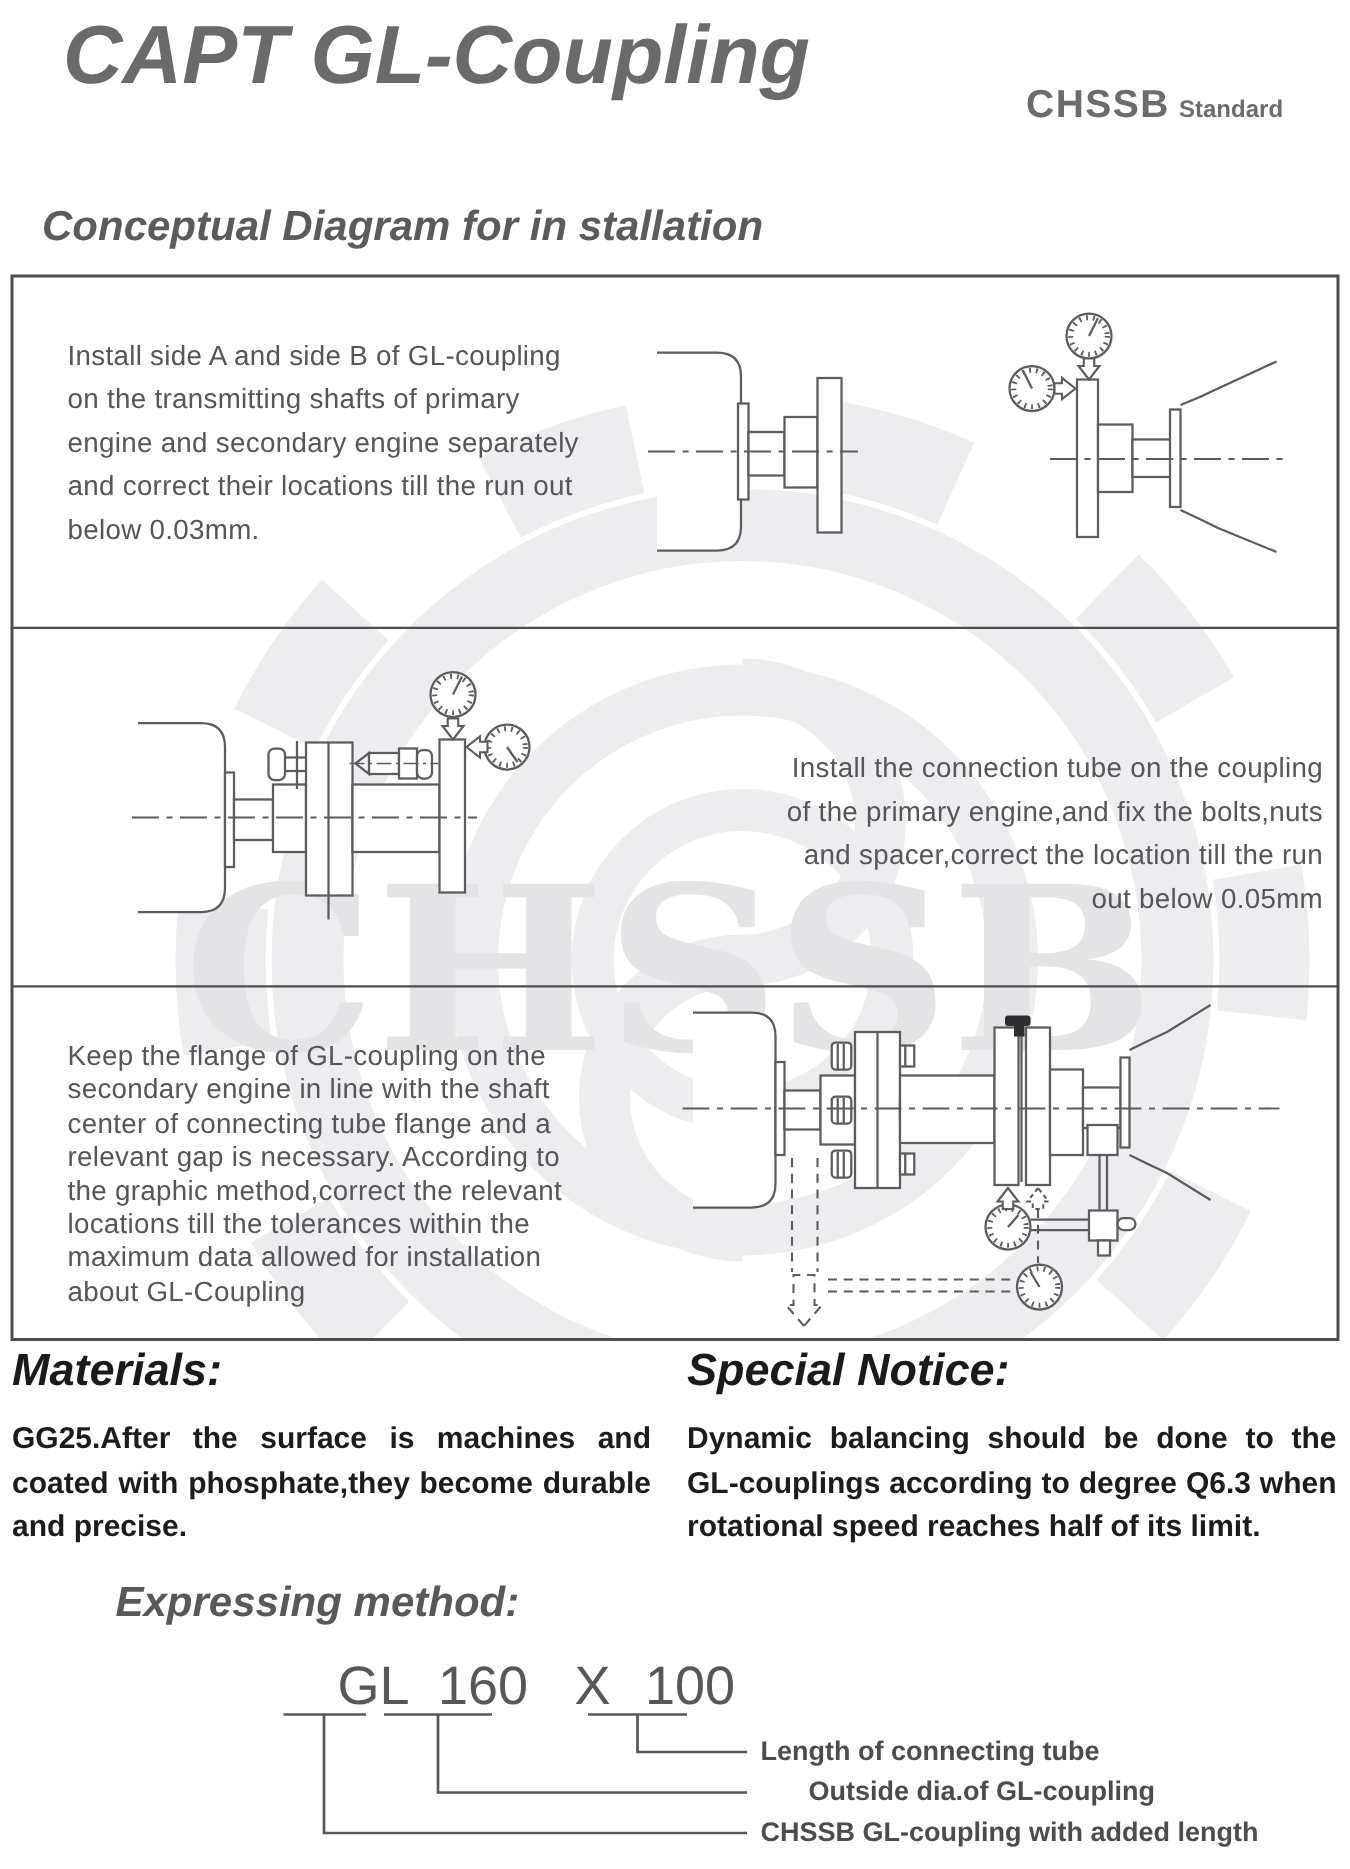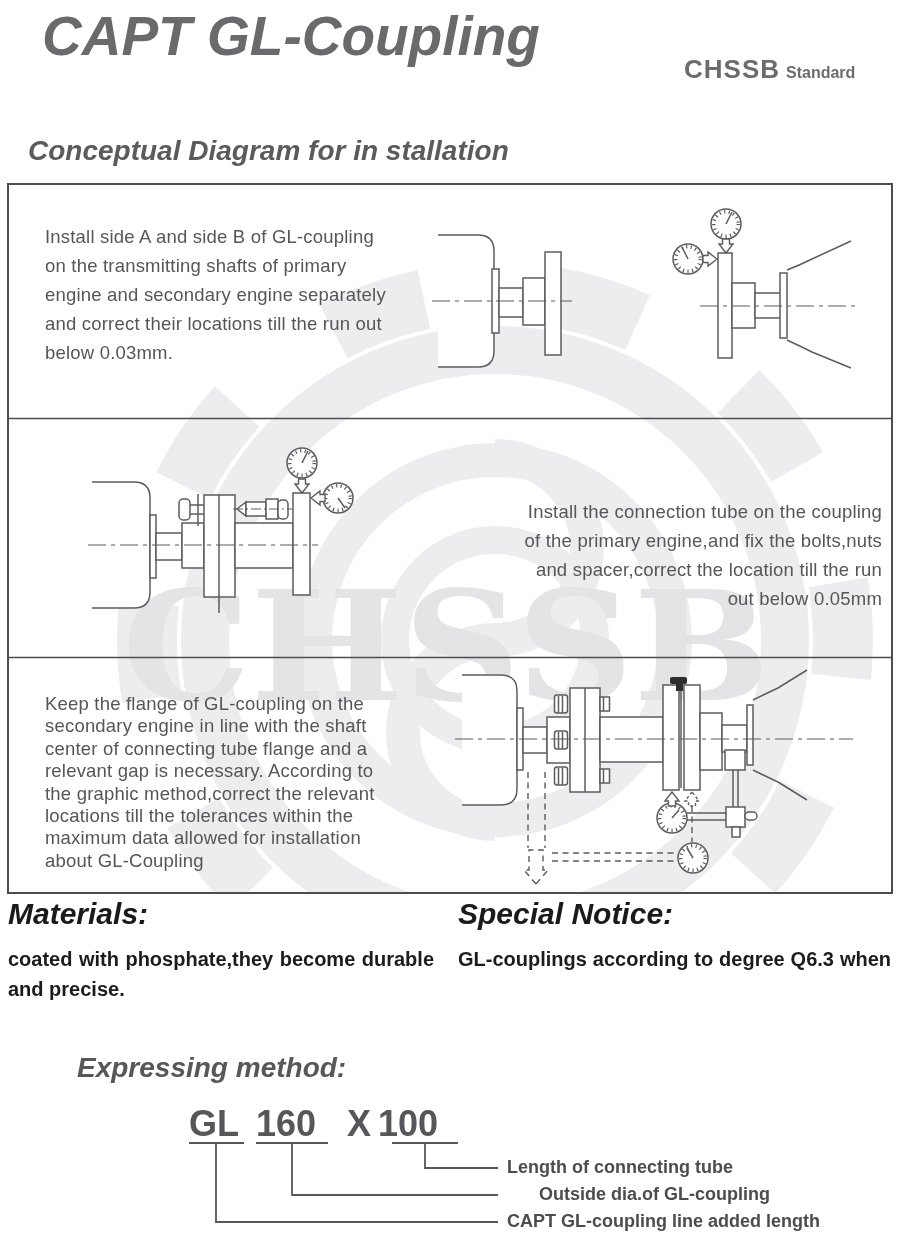--- a/index.html
+++ b/index.html
@@ -17,21 +17,21 @@
   .s2{left:462px;top:497px;width:420px;text-align:right;}
   .s3{left:45px;top:693px;width:380px;line-height:22.4px;}
   .sec-h{font-size:30px;font-weight:bold;font-style:italic;color:#1a1a1a;text-align:right;}
   .mat-h{left:8px;top:897px;}
   .not-h{left:458px;top:897px;}
   .bodypar{font-size:20px;font-weight:bold;color:#1c1c1c;line-height:29.5px;}
   .mat-b{left:8px;top:945px;width:426px;}
   .not-b{left:458px;top:945px;width:433px;}
   .jline{text-align:justify;text-align-last:justify;}
   .expr-title{left:77px;top:1052px;font-size:28px;font-weight:bold;font-style:italic;color:#57585a;}
-  .code{font-size:36px;font-weight:bold;color:#55575a;top:1103px;}
+  .code{font-size:36px;font-weight:normal;color:#55575a;top:1103px;margin-left:36px;}
   .lbl{font-size:18px;font-weight:bold;color:#4a4c4e;left:507px;}
 </style>
 </head>
 <body>
 
 <svg id="art" width="900" height="1246" viewBox="0 0 900 1246" xmlns="http://www.w3.org/2000/svg">
   <defs>
     <clipPath id="boxclip">
         <rect x="9" y="185" width="882" height="707"></rect>
       </clipPath>
@@ -214,30 +214,33 @@
 secondary engine in line with the shaft
 center of connecting tube flange and a
 relevant gap is necessary. According to
 the graphic method,correct the relevant
 locations till the tolerances within the
 maximum data allowed for installation
 about GL-Coupling</div>
 
 <div class="abs txt sec-h mat-h">Materials:</div>
 <div class="abs txt bodypar mat-b">
+  <div class="jline">GG25.After the surface is machines and</div>
   <div class="jline">coated with phosphate,they become durable</div>
   <div>and precise.</div>
 </div>
 
 <div class="abs txt sec-h not-h">Special Notice:</div>
 <div class="abs txt bodypar not-b">
+  <div class="jline">Dynamic balancing should be done to the</div>
   <div class="jline">GL-couplings according to degree Q6.3 when</div>
+  <div>rotational speed reaches half of its limit.</div>
 </div>
 
 <div class="abs txt expr-title">Expressing method:</div>
 <div class="abs txt code" style="left:189px;">GL</div>
 <div class="abs txt code" style="left:256px;">160</div>
 <div class="abs txt code" style="left:347px;">X</div>
-<div class="abs txt code" style="left:378px;">100</div>
+<div class="abs txt code" style="left:394px;">100</div>
 
 <div class="abs txt lbl" style="top:1157px;">Length of connecting tube</div>
 <div class="abs txt lbl" style="top:1184px;margin-left:32px;">Outside dia.of GL-coupling</div>
-<div class="abs txt lbl" style="top:1211px;">CAPT GL-coupling line added length</div>
+<div class="abs txt lbl" style="top:1211px;">CHSSB GL-coupling with added length</div>
 
 </body></html>

